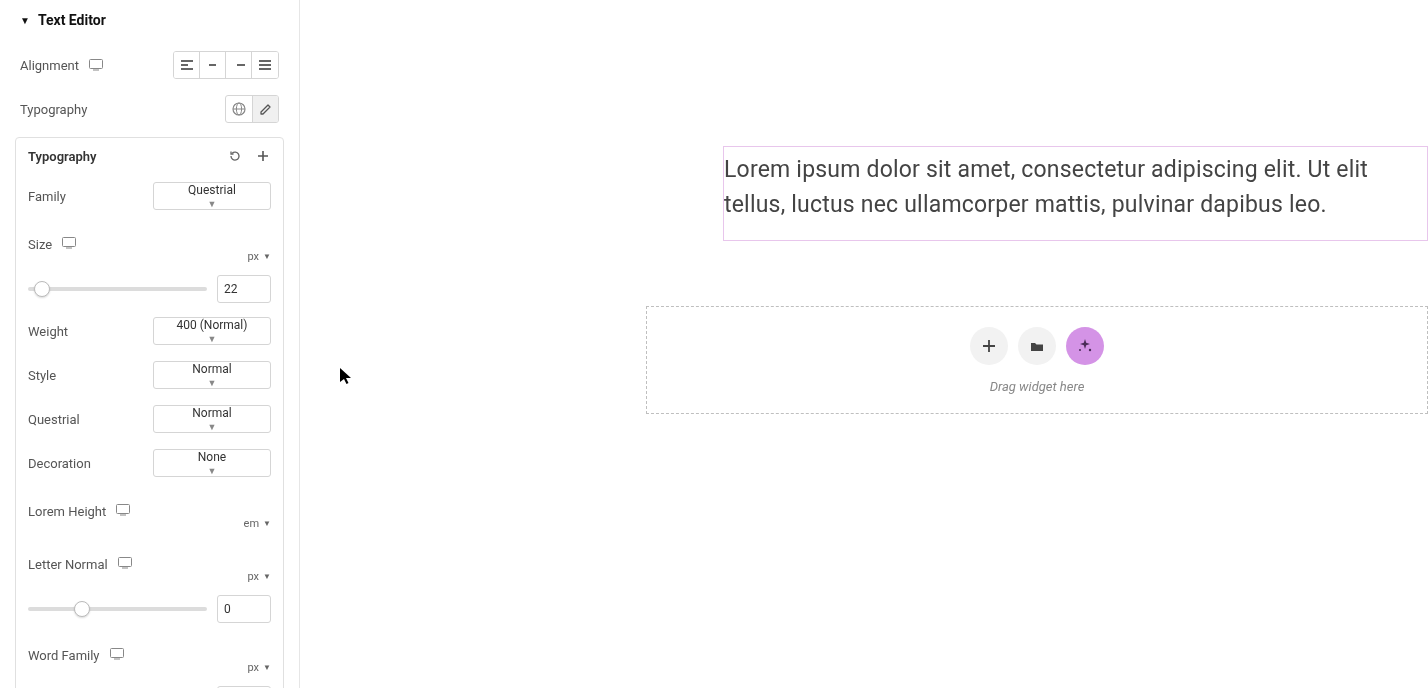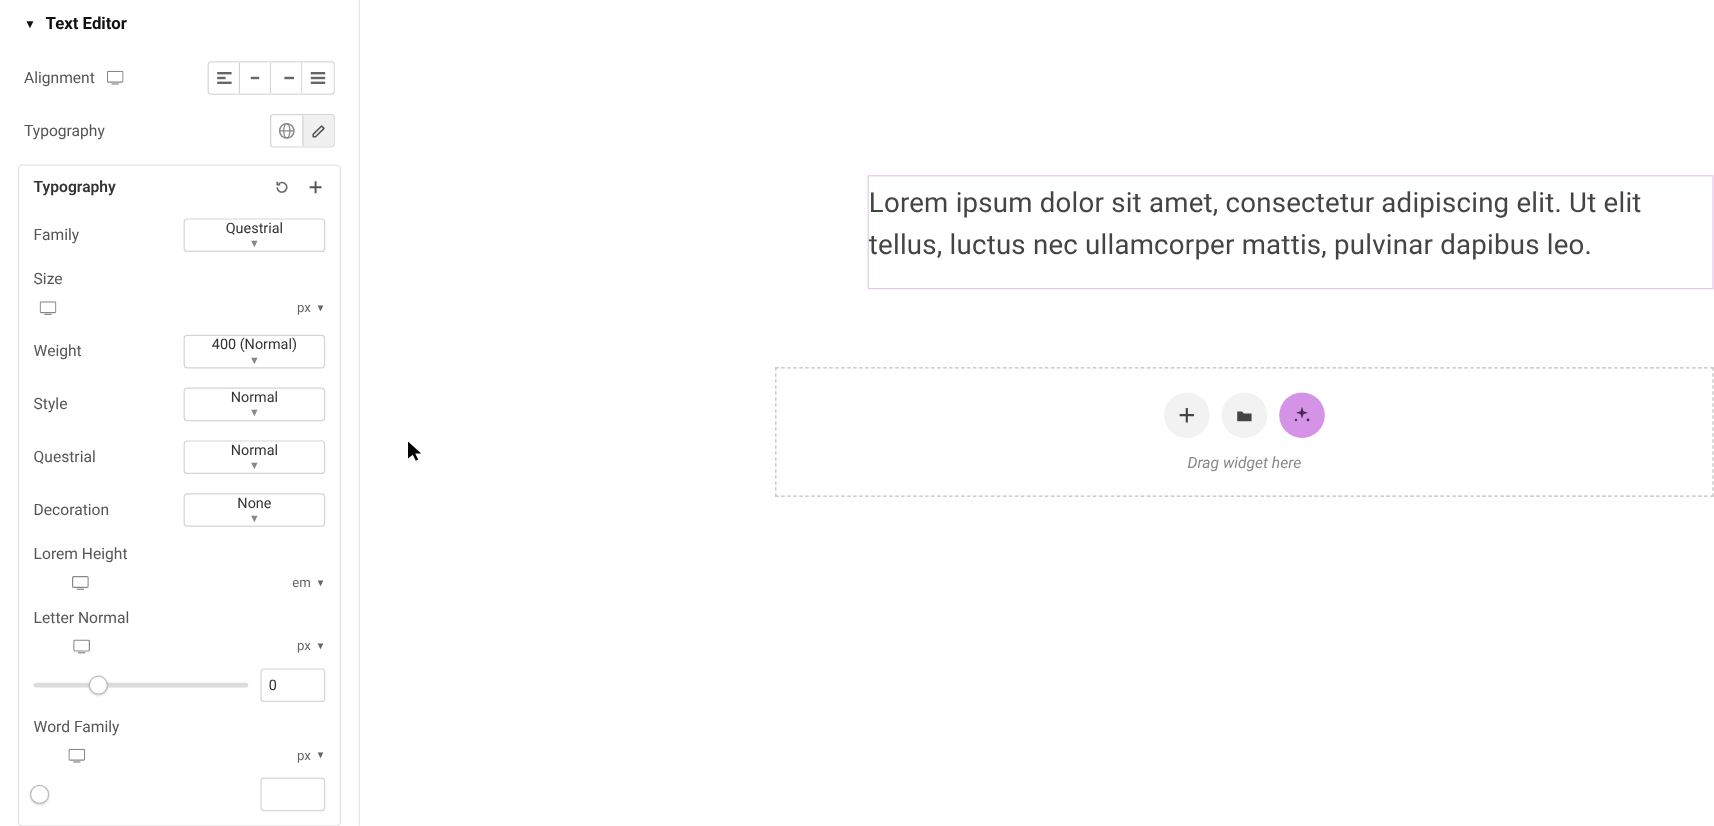--- a/index.html
+++ b/index.html
@@ -23,21 +23,21 @@
   .color-pair .sw.active { background: #f0f0f0; }
   .color-pair .sw + .sw { border-left: 1px solid #d5d5d5; }
   .swatch-circle { width: 14px; height: 14px; border-radius: 50%; border: 1px solid rgba(0,0,0,.2); }
 
   .typo-panel { margin: 6px 15px 0; border: 1px solid #e0e0e0; border-radius: 4px; background: #fff; }
   .typo-panel .panel-head { display: flex; align-items: center; justify-content: space-between; padding: 10px 12px; font-size: 13px; font-weight: 600; color: #333; }
   .typo-panel .panel-head .actions { display: flex; gap: 12px; color: #666; }
   .typo-panel .panel-head .actions span { cursor: pointer; display:inline-flex; align-items:center; justify-content:center; width:16px; height:16px; }
 
   .panel-row { display: flex; align-items: center; justify-content: space-between; padding: 8px 12px; font-size: 13px; color: #555; }
-  .panel-row .lbl { display: flex; align-items: center; gap: 10px; flex-direction: column; }
+  .panel-row .lbl { display: flex; align-items: flex-start; gap: 10px; }
 
   .select { width: 118px; height: 28px; border: 1px solid #d5d5d5; border-radius: 3px; background: #fff; display: flex; align-items: center; padding: 0 8px; font-size: 12px; color: #333; justify-content: space-between; cursor: pointer; flex-direction: column; }
   .select .caret-d { font-size: 9px; color: #888; }
 
   .unit-select { display: flex; align-items: center; gap: 4px; font-size: 11px; color: #666; cursor: pointer; margin-top: 24px; }
   .unit-select .caret-d { font-size: 8px; }
 
   .slider-row { padding: 4px 12px 6px; display: flex; align-items: center; gap: 10px; }
   .slider { position: relative; flex: 1; height: 20px; }
   .slider .track { position: absolute; left: 0; right: 0; top: 50%; height: 4px; margin-top: -2px; background: #dcdcdc; border-radius: 2px; }
@@ -172,20 +172,27 @@
               <rect x="0.5" y="0.5" width="13" height="9" rx="1" fill="none" stroke="#888"></rect>
               <rect x="4" y="10.5" width="6" height="1" fill="#888"></rect>
             </svg>
           </span>
       </span>
       <span class="unit-select">
         <span>px</span>
         <span class="caret-d">▼</span>
       </span>
     </div>
+    <div class="slider-row">
+      <div class="slider">
+          <div class="track"></div>
+          <div class="thumb" style="left:8%"></div>
+        </div>
+      <input class="num-input" value="22" style="">
+    </div>
 
     <div class="panel-row">
       <span>Weight</span>
       <div class="select">
         <span>400 (Normal)</span>
         <span class="caret-d">▼</span>
       </div>
     </div>
 
     <div class="panel-row">

